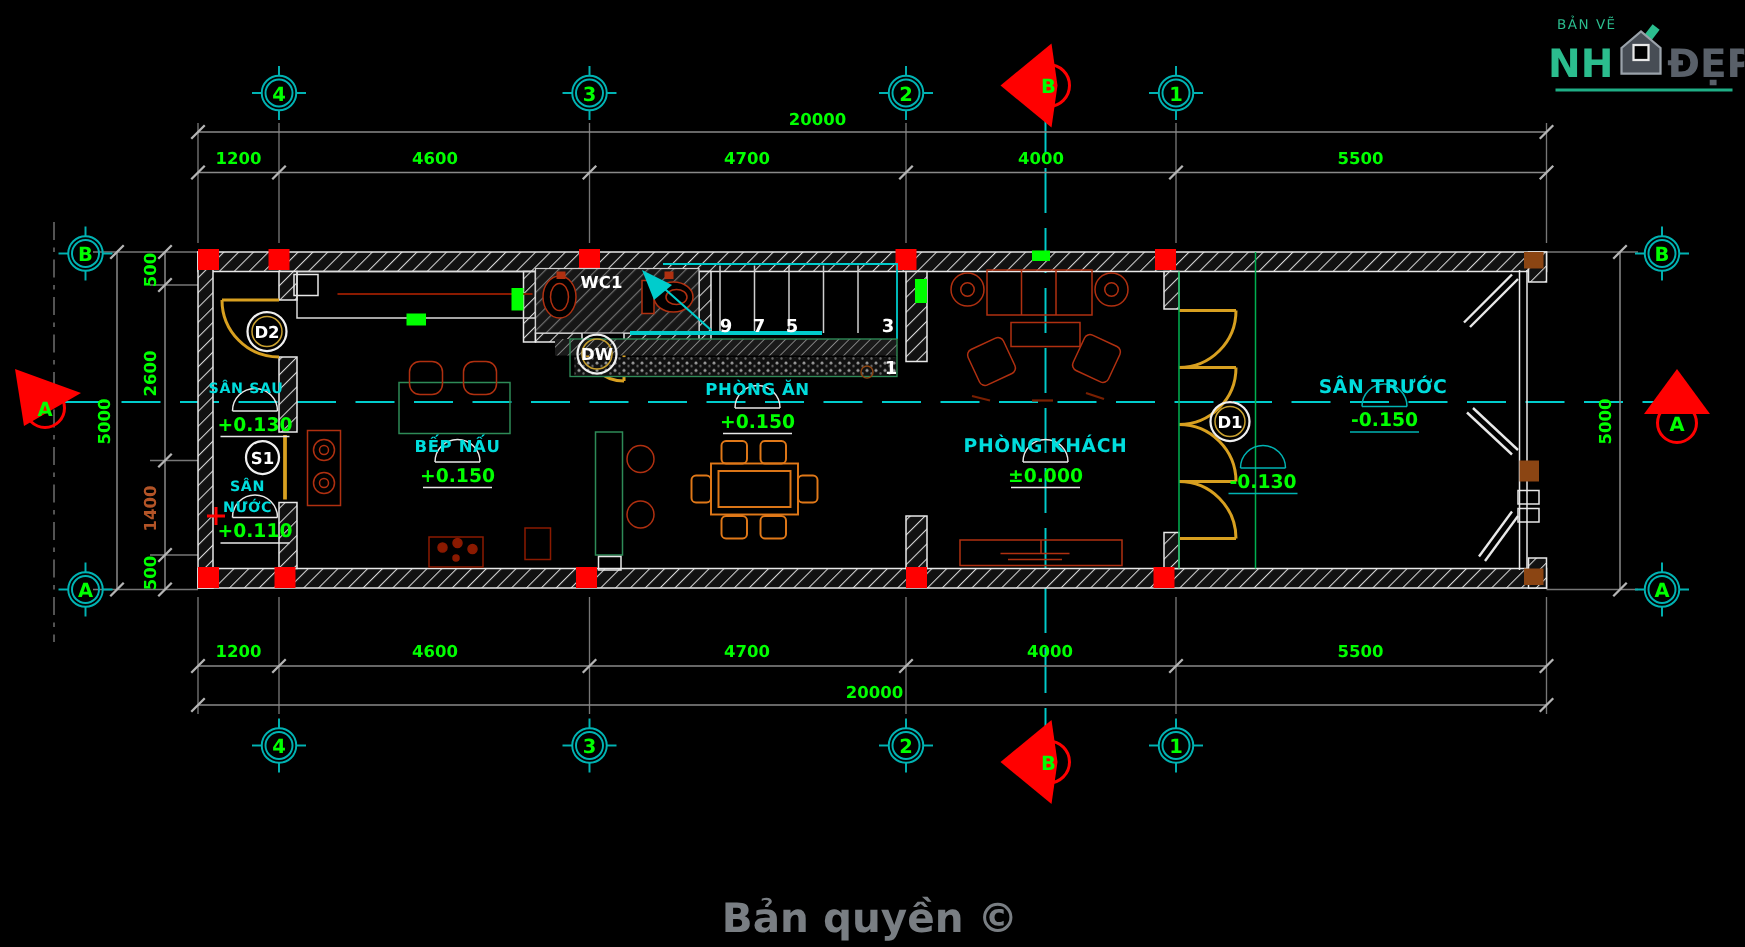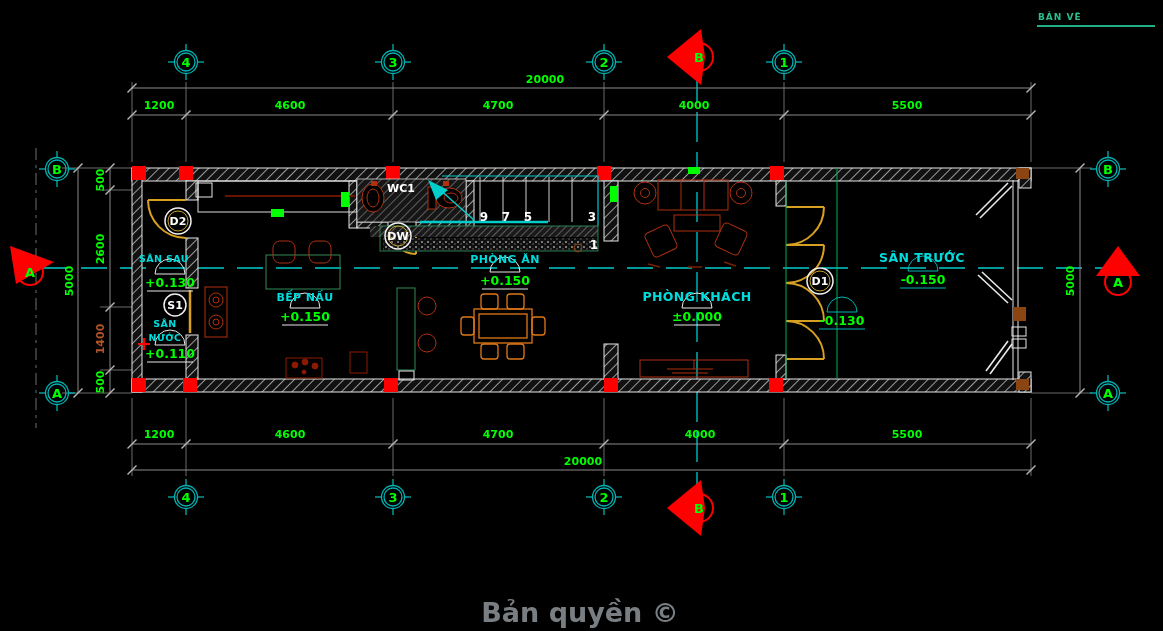--- a/index.html
+++ b/index.html
@@ -16,21 +16,21 @@
   .tag  {font-weight:bold;font-size:11px;fill:#ffffff;text-anchor:middle;}
   .stair{font-weight:bold;font-size:12px;fill:#ffffff;text-anchor:middle;}
   .wm{position:absolute;left:143px;top:444px;font-size:31px;font-weight:600;color:#9b9b9b;
       letter-spacing:.5px;}
   .title-w{position:absolute;left:360px;top:596px;width:430px;text-align:center;
       font-size:25px;font-weight:bold;color:#e9e9e9;text-decoration:underline;letter-spacing:1px;}
   .copy-g{position:absolute;left:350px;top:597px;width:460px;text-align:center;
       font-size:27px;font-weight:600;color:#8f959b;opacity:.85;}
   
   .logo{position:absolute;left:1032px;top:12px;width:128px;height:58px;}
-  .logo .l1{color:#2bbd8e;font-size:9px;font-weight:bold;letter-spacing:1px;margin:0 0 0 6px;}
+  .logo .l1{color:#2bbd8e;font-size:9px;font-weight:normal;letter-spacing:1px;margin:0 0 0 6px;}
   .logo .row{display:flex;align-items:flex-end;height:34px;}
   .logo .nh{color:#2bbd8e;font-size:26px;font-weight:bold;line-height:26px;}
   .logo .dep{color:#596069;font-size:26px;font-weight:bold;line-height:26px;}
   .logo .ul{border-bottom:2px solid #1fae86;margin-top:3px;width:118px;margin-left:5px;}
 </style>
 </head>
 <body>
 
 <div id="stage">
 
@@ -441,15 +441,26 @@
   <text class="elev" x="923" y="284">-0.150</text>
   <text class="elev" x="842" y="325">-0.130</text>
 </svg>
 
   
   <div class="copy-g">Bản quyền © BanVeNhaDep.vn</div>
 
   
   <div class="logo">
     <div class="l1">BẢN VẼ</div>
+    <div class="row">
+      <span class="nh">NH</span>
+      <span>
+        <svg width="36" height="36" viewBox="0 0 36 36">
+          <rect x="22" y="1" width="6" height="10" transform="rotate(38 25 6)" fill="#2bbd8e"></rect>
+          <path d="M 5,16 18,5 31,16 31,33 5,33 Z" fill="#474d55" stroke="#9aa2aa" stroke-width="1.5"></path>
+          <rect x="13" y="14" width="10" height="10" fill="#000" stroke="#e8e8e8" stroke-width="1.5"></rect>
+        </svg>
+      </span>
+      <span class="dep">ĐẸP</span>
+    </div>
     <div class="ul"></div>
   </div>
 </div>
 
 </body></html>

